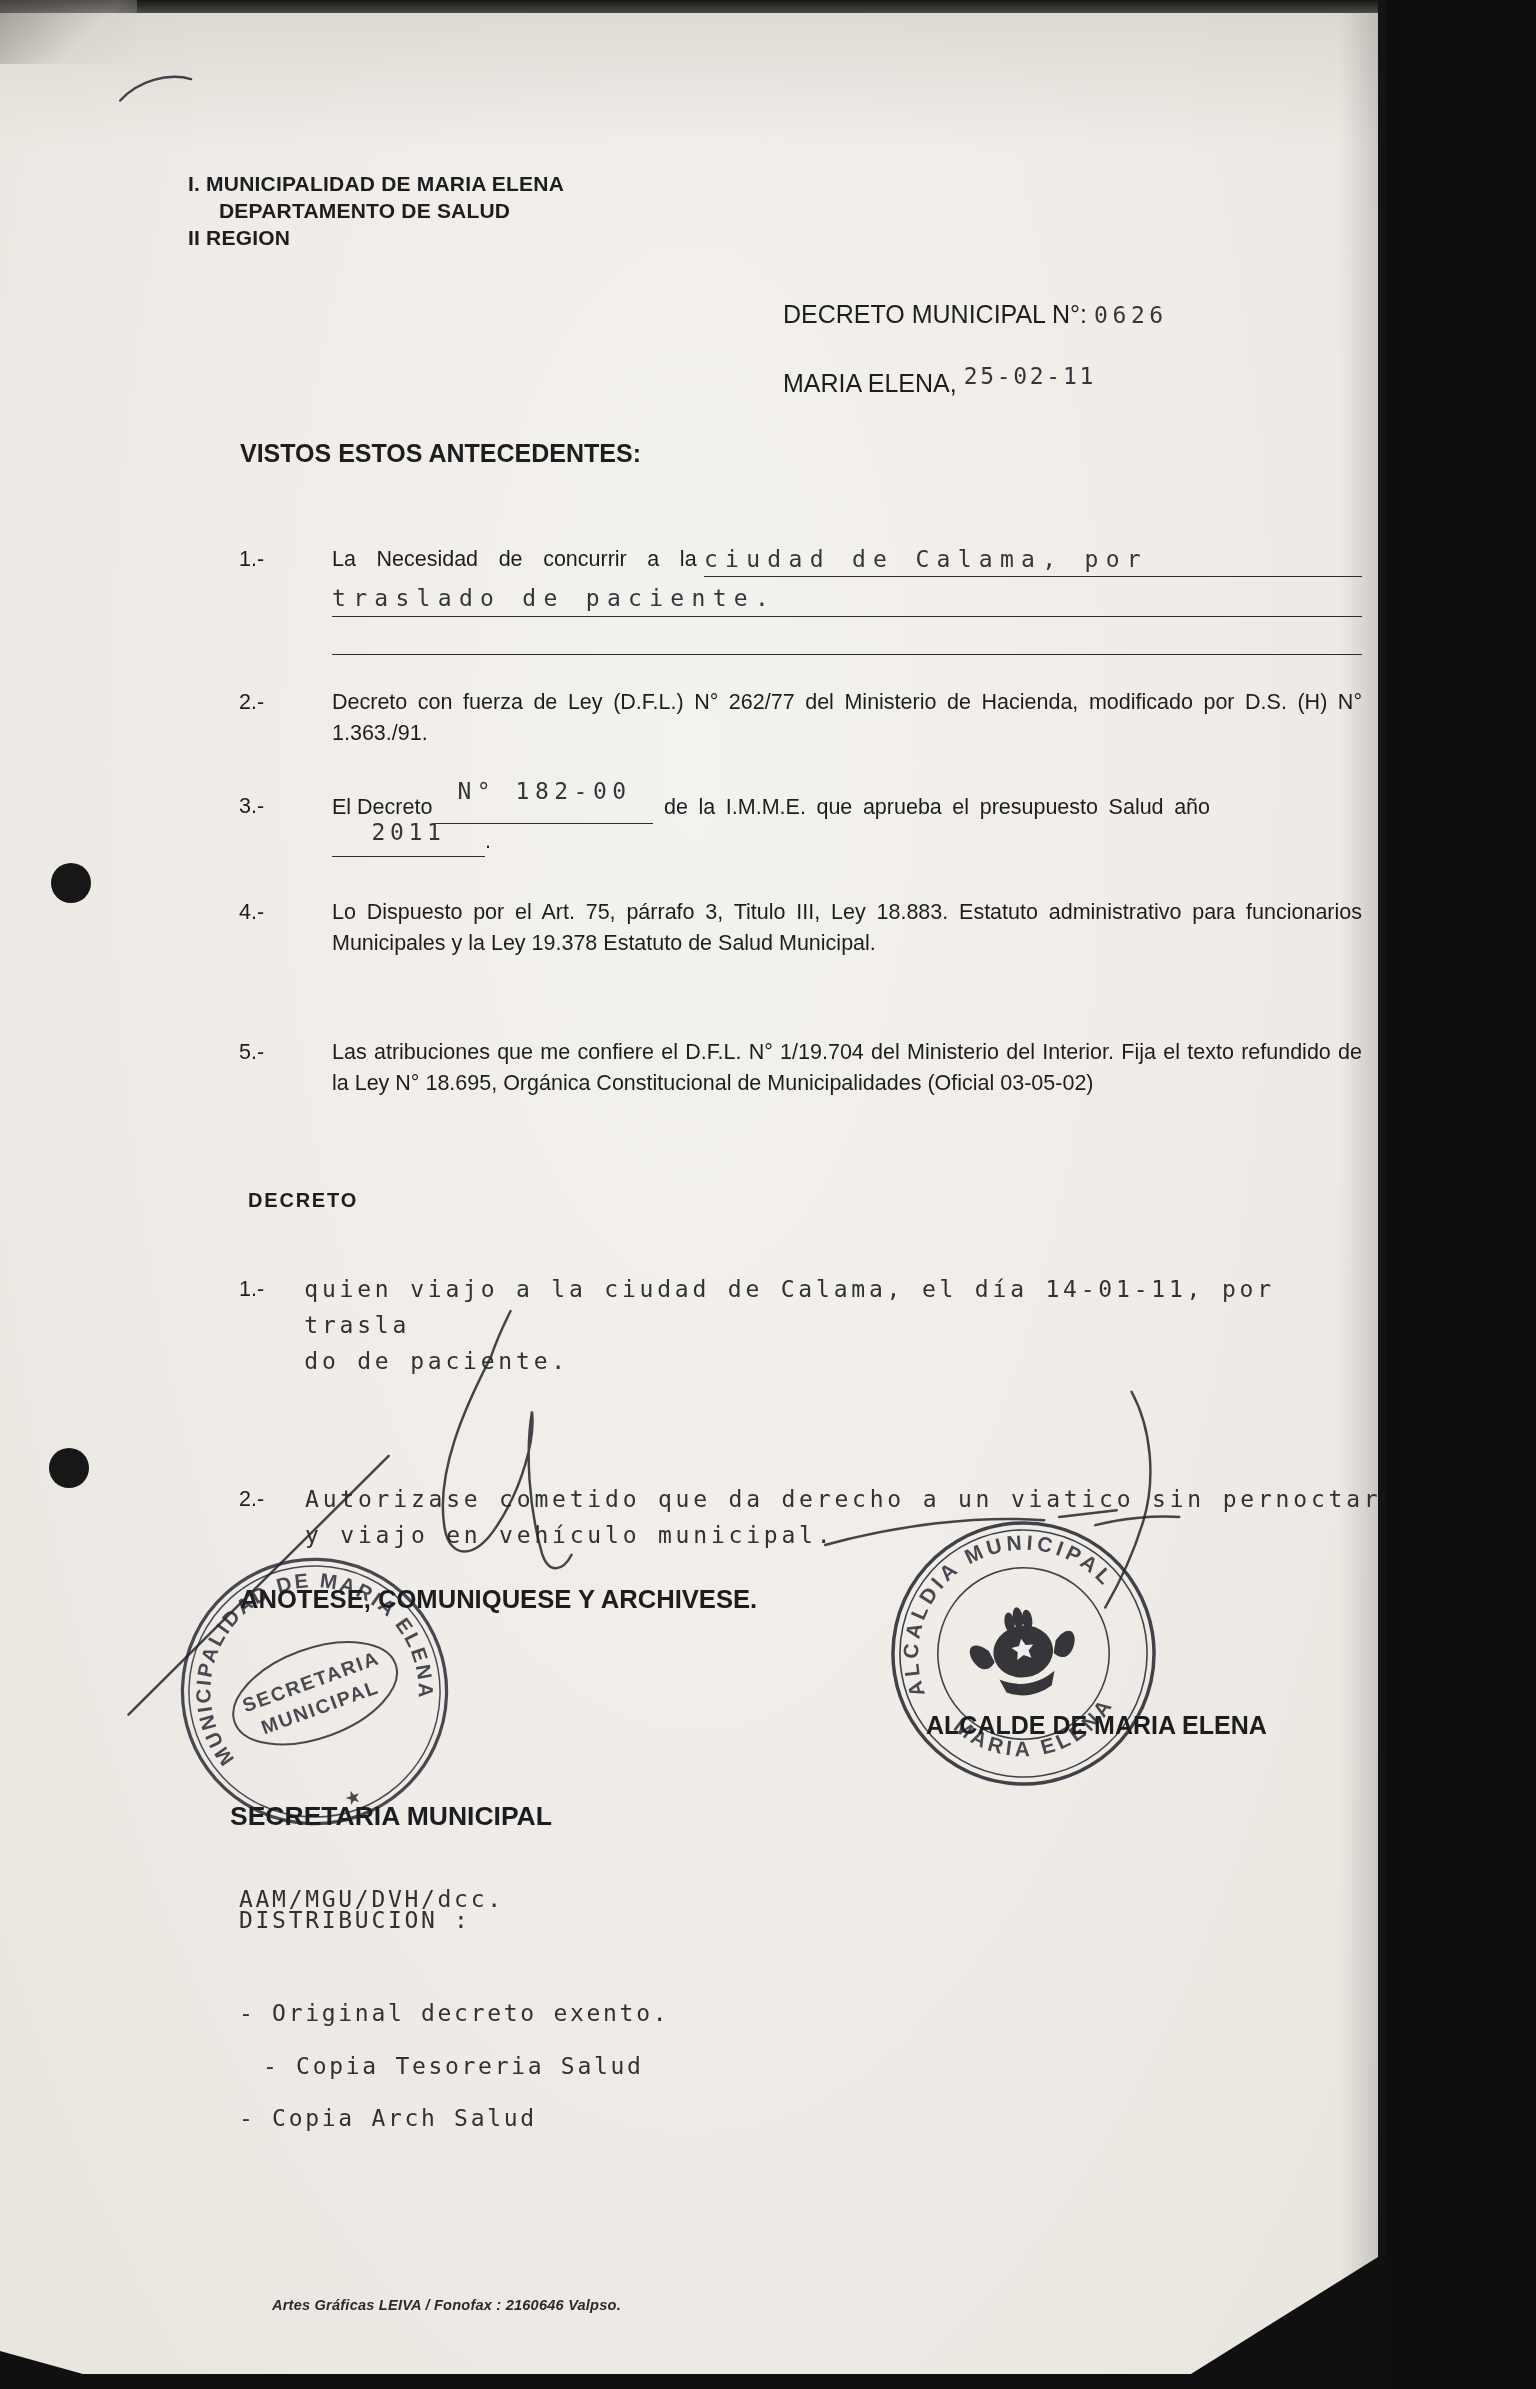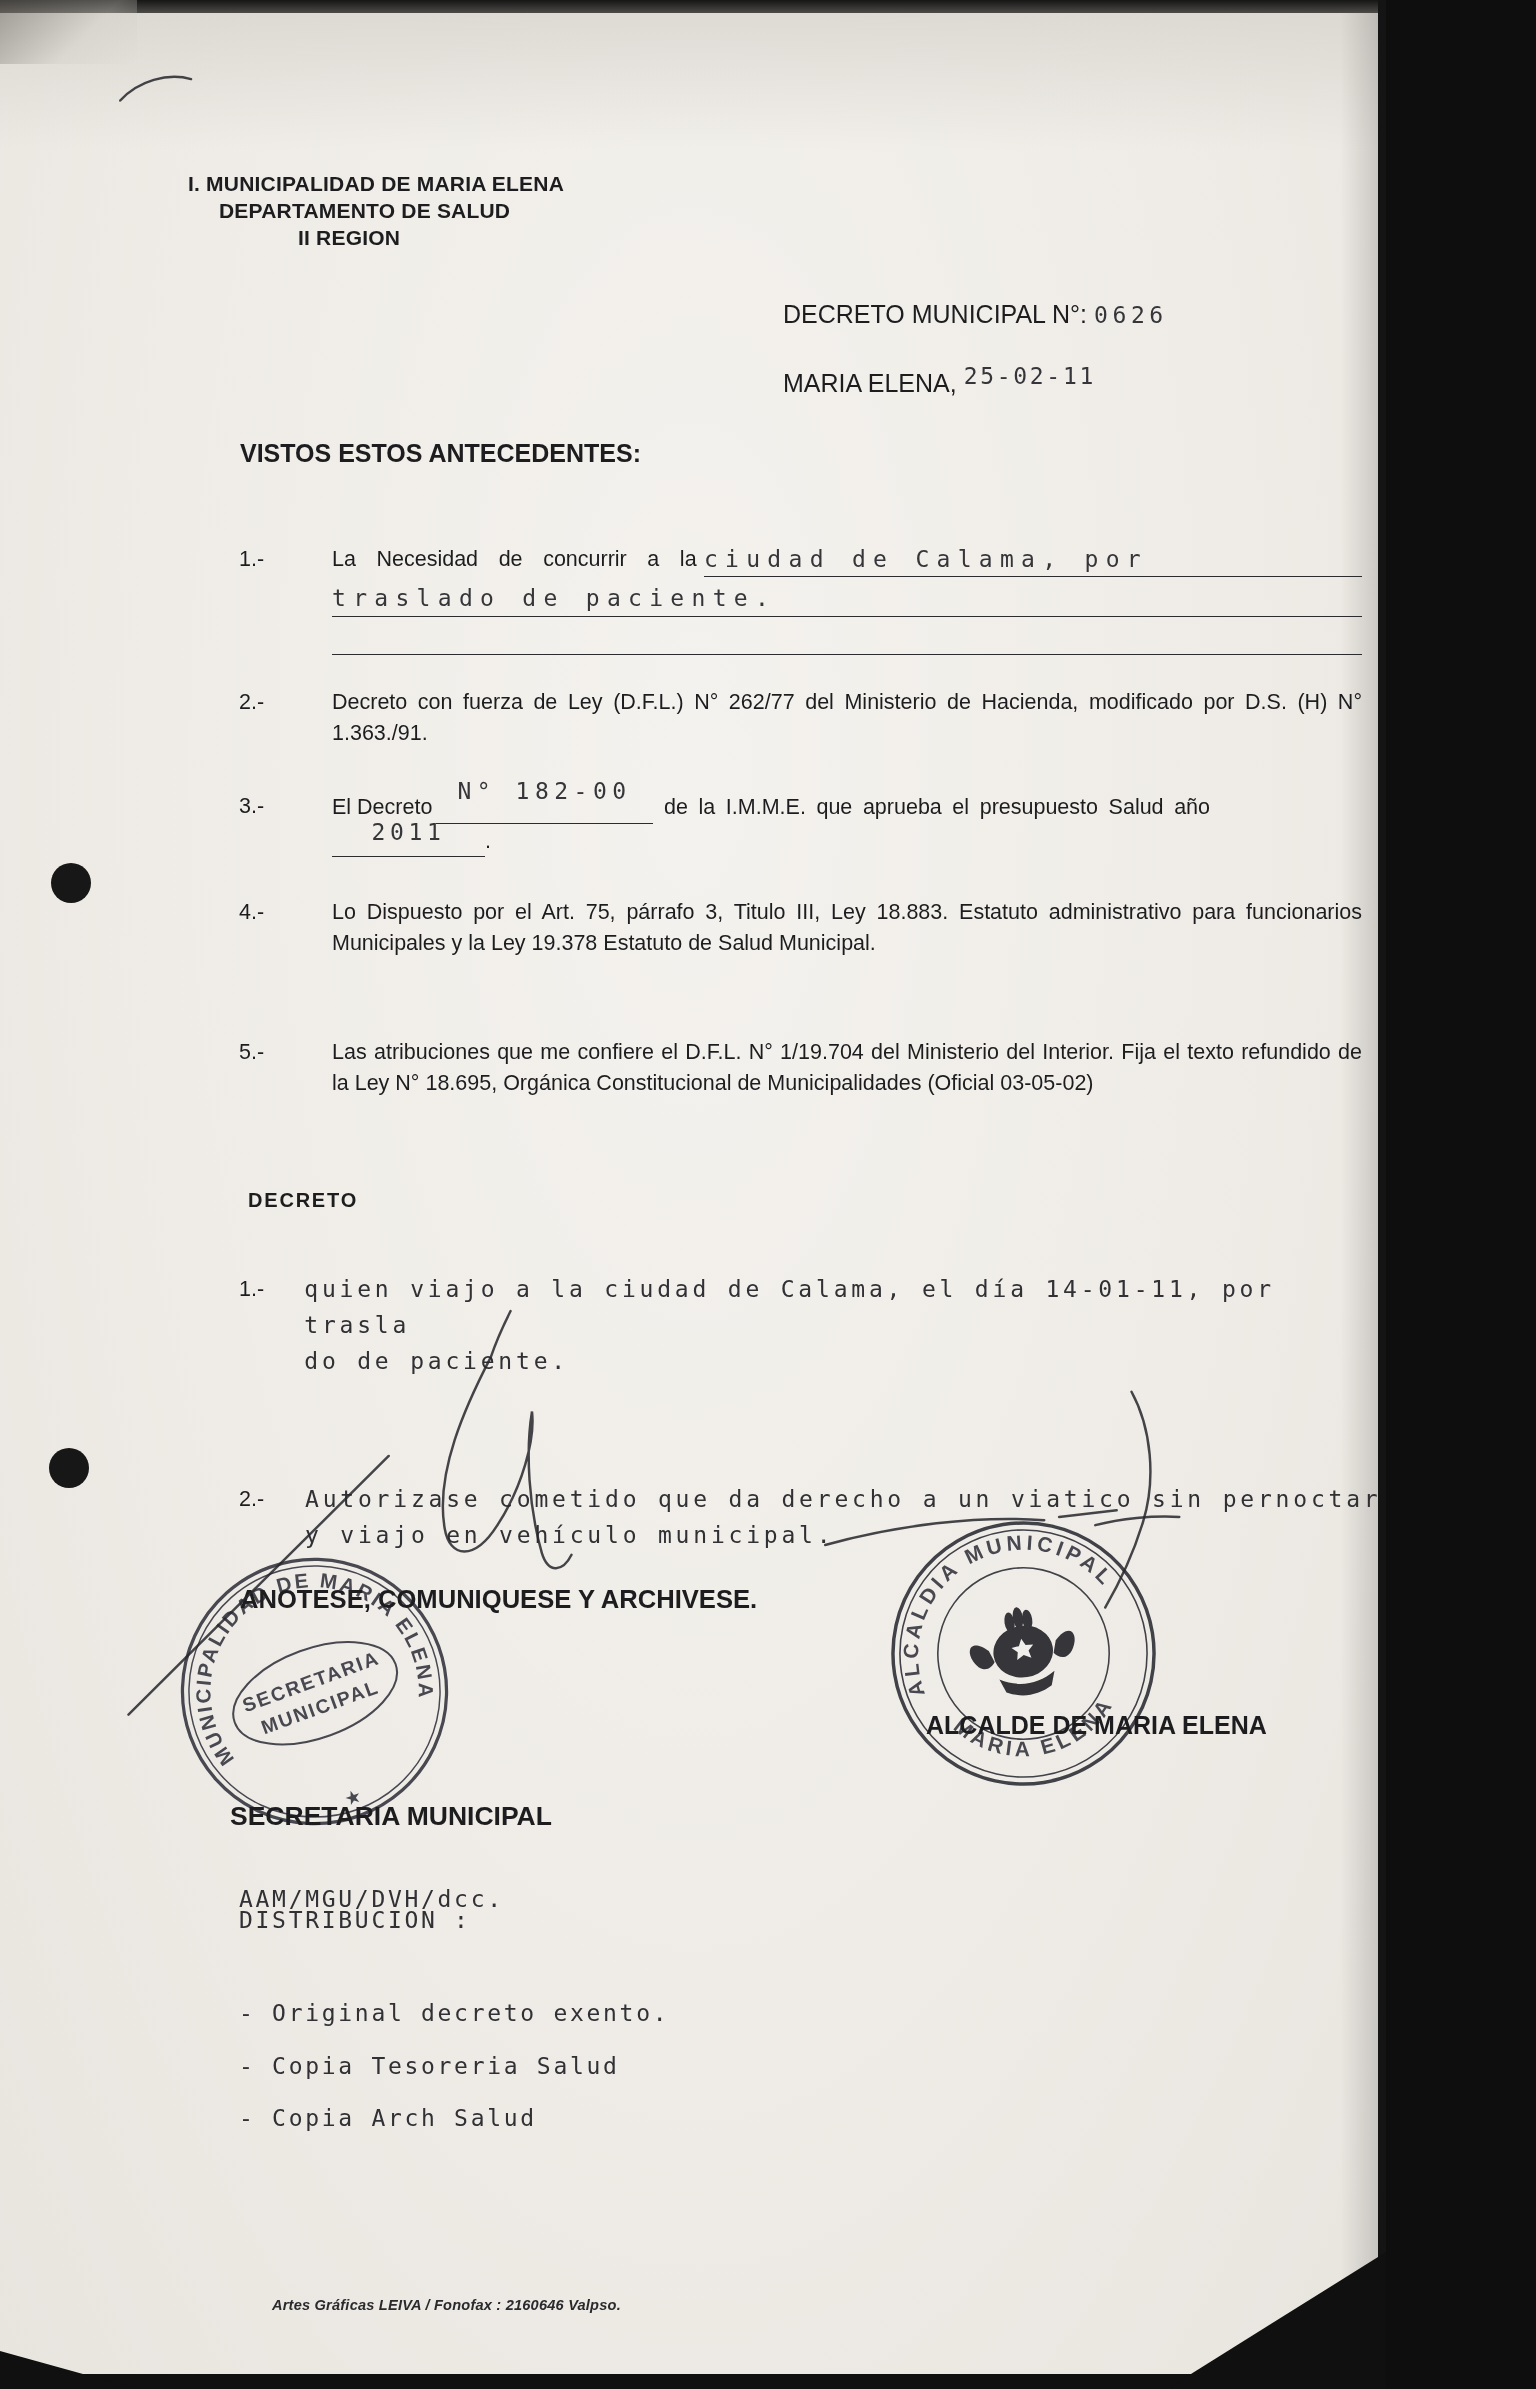--- a/index.html
+++ b/index.html
@@ -28,21 +28,21 @@
   .punch { position:absolute; width:40px; height:40px; border-radius:50%; background:#171717; z-index:3; }
   .punch1 { left:51px; top:863px; }
   .punch2 { left:49px; top:1448px; }
 
   
   .mono { font-family:"DejaVu Sans Mono", monospace; color:#35353a; }
   .abs { position:absolute; }
 
   .letterhead { left:188px; top:170px; font-weight:bold; font-size:21px; line-height:27px; letter-spacing:0.2px; z-index:4; }
   .letterhead .l2 { margin-left:31px; }
-  .letterhead .l3 { margin-left:110px; }
+  .letterhead .l3 { }
 
   .decree-no { left:783px; top:300px; font-size:25px; z-index:4; }
   .decree-no .mono { font-size:23px; letter-spacing:4.6px; }
   .place-date { left:783px; top:369px; font-size:25px; z-index:4; }
   .place-date .mono { font-size:23px; letter-spacing:2.7px; position:relative; top:-8.2px; }
 
   .vistos-title { left:240px; top:439px; font-size:25px; font-weight:bold; z-index:4; }
 
   .item { position:absolute; left:239px; width:1125px; font-size:21.5px; line-height:31px; z-index:4; }
   .item .num { position:absolute; left:0; top:0; }
@@ -226,21 +226,21 @@
     </g>
     <polygon points="140,125 143.4,132 151,132.6 145.5,137.8 147.2,145.4 140,141.5 132.8,145.4 134.5,137.8 129,132.6 136.6,132" fill="#f1efec"></polygon>
   </svg>
 
   <div class="abs alcalde-label">ALCALDE DE MARIA ELENA</div>
   <div class="abs secretaria-label">SECRETARIA MUNICIPAL</div>
 
   <div class="mono-line" style="top:1886px;">AAM/MGU/DVH/dcc.</div>
   <div class="mono-line" style="top:1907px;">DISTRIBUCION :</div>
   <div class="mono-line" style="top:2000px;">- Original decreto exento.</div>
-  <div class="mono-line" style="top:2053px;">- Copia Tesoreria Salud</div>
+  <div class="mono-line" style="top:2053px;margin-left:24px;">- Copia Tesoreria Salud</div>
   <div class="mono-line" style="top:2105px;">- Copia Arch Salud</div>
 
   <div class="abs print-footer">Artes Gráficas LEIVA  /  Fonofax : 2160646 Valpso.</div>
 
   <svg class="sig-layer" viewBox="0 0 1683 2617">
     <path d="M 146,122 C 168,98 204,88 232,96"></path>
     <path d="M 620,1592 C 610,1612 602,1630 596,1648 C 566,1706 528,1788 540,1856 C 546,1892 576,1896 604,1852 C 634,1806 650,1748 646,1714 C 638,1762 642,1830 658,1886 C 666,1912 684,1908 694,1888"></path>
     <path d="M 1002,1876 C 1090,1852 1186,1840 1268,1846"></path>
     <path d="M 1286,1842 L 1356,1834"></path>
     <path d="M 1374,1690 C 1398,1734 1404,1796 1388,1848 C 1374,1894 1356,1928 1342,1952"></path>

